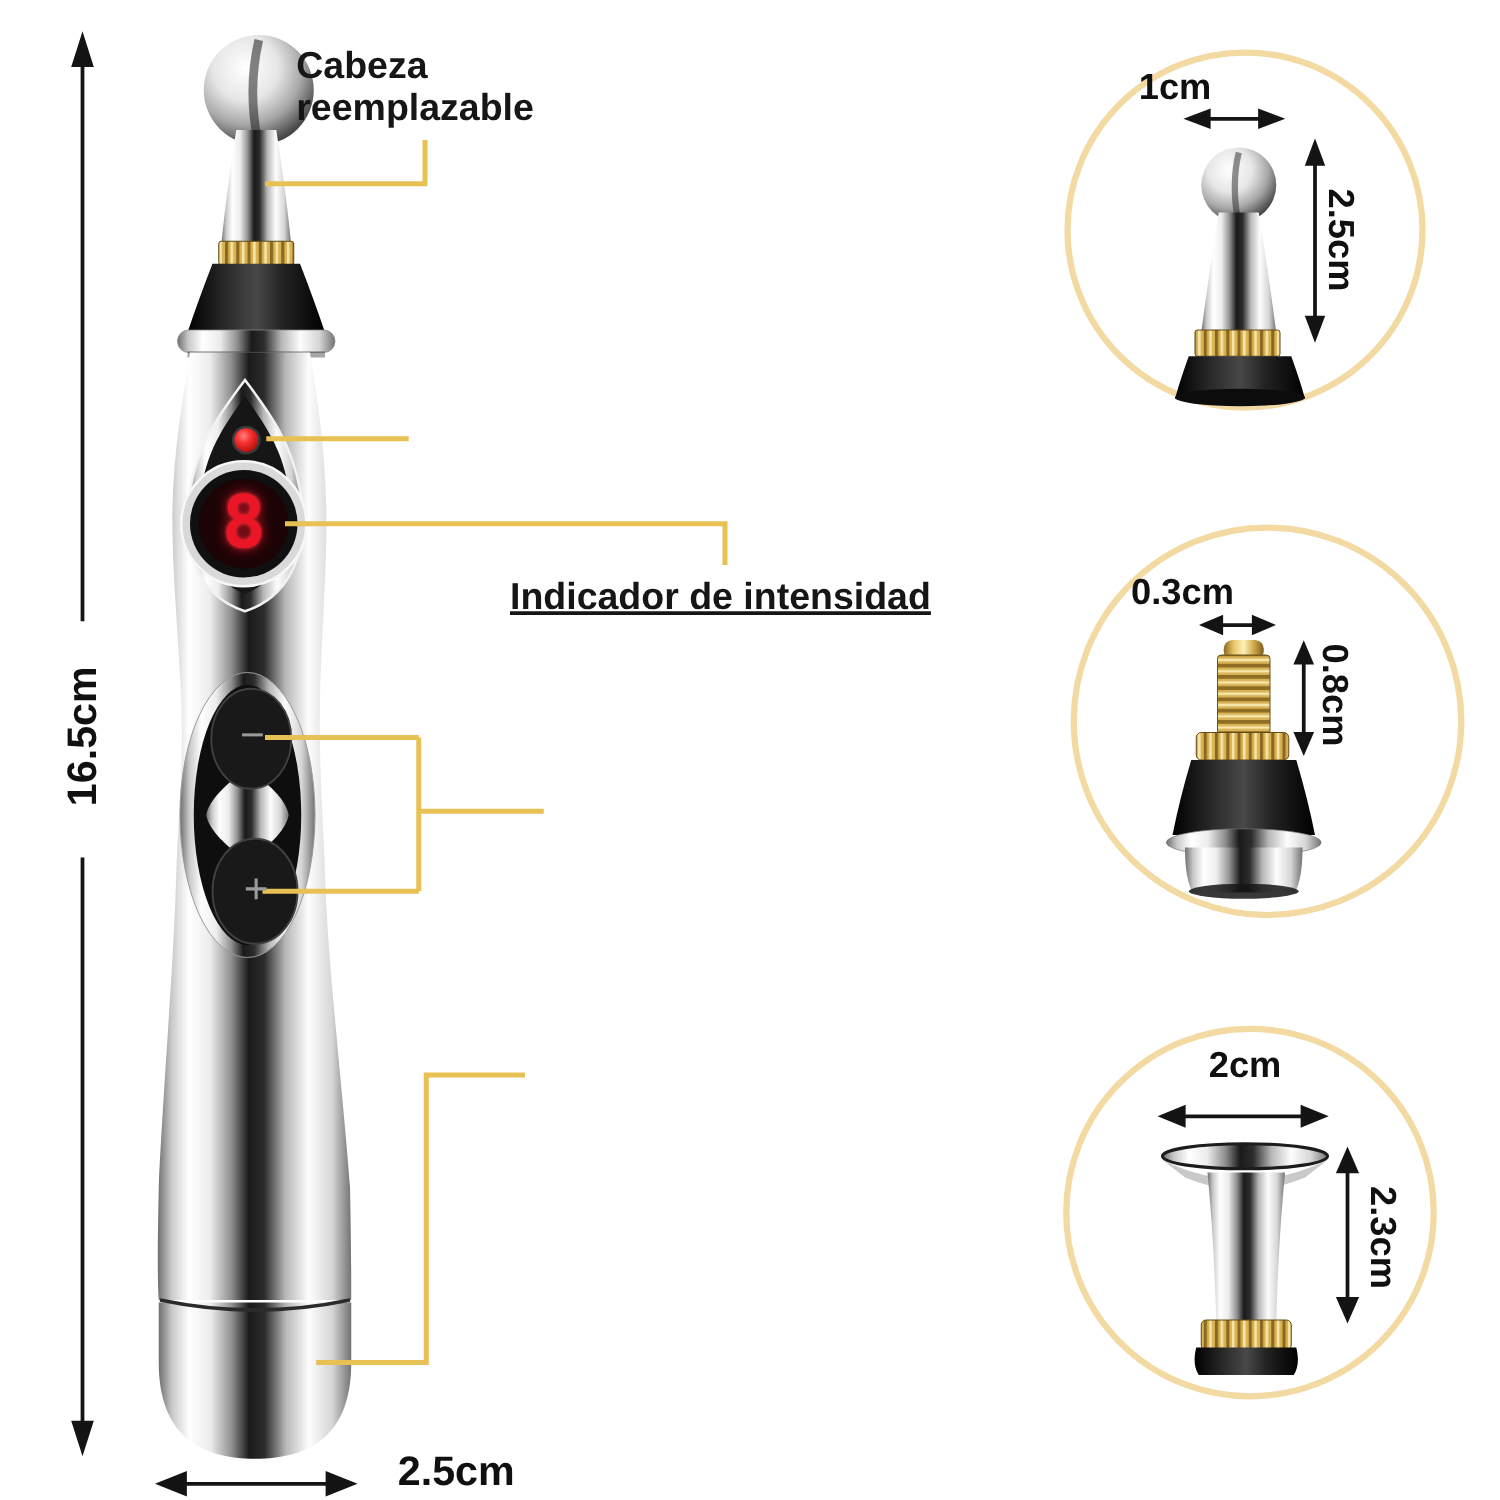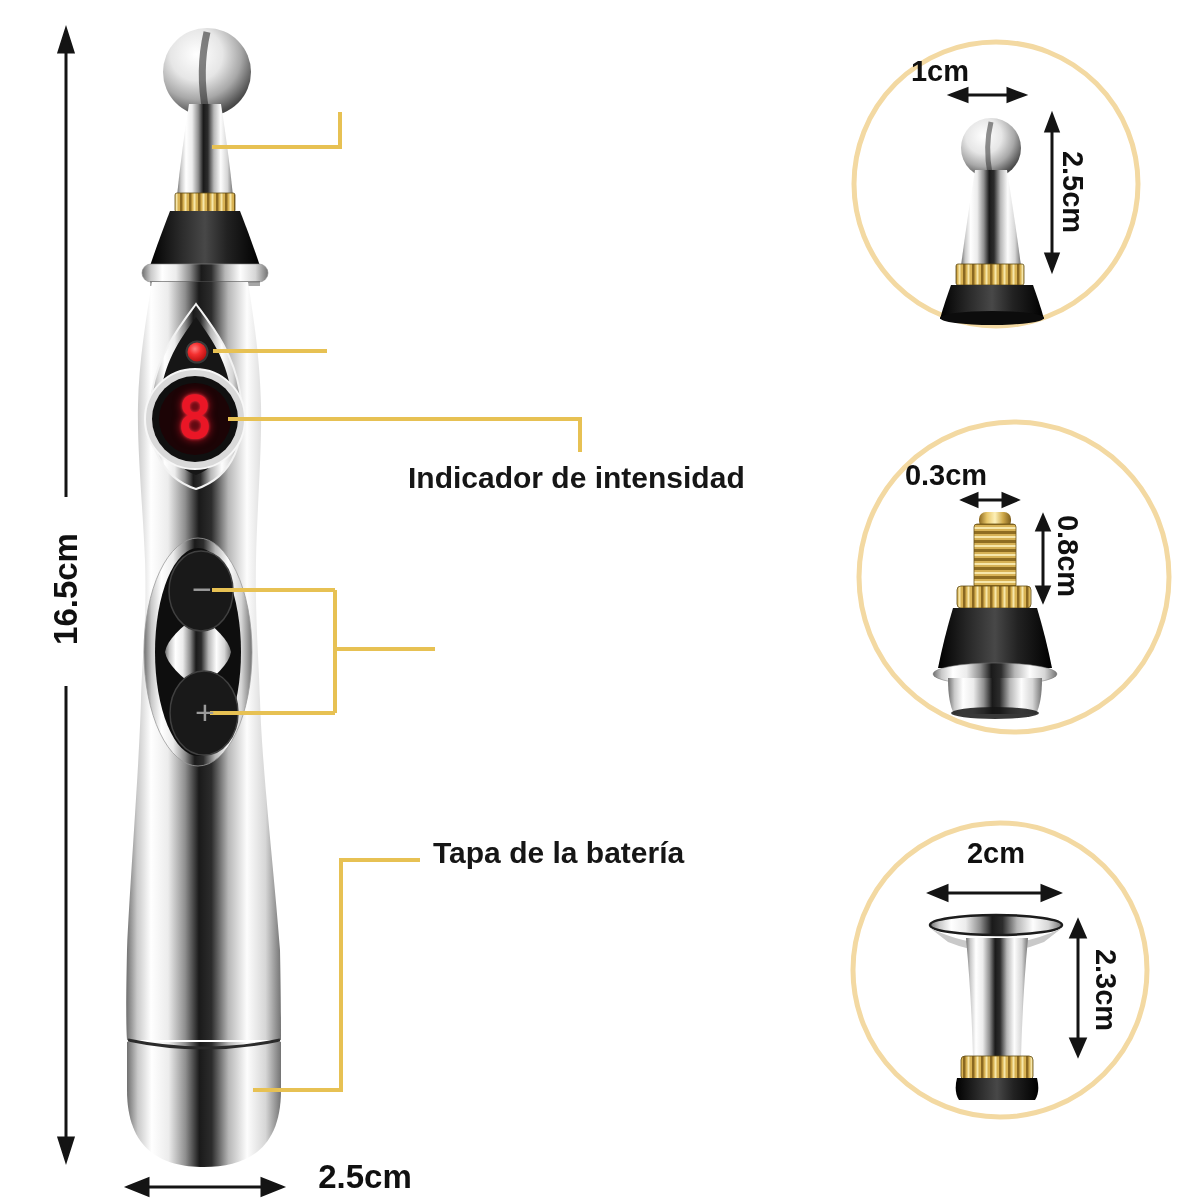--- a/index.html
+++ b/index.html
@@ -191,26 +191,26 @@
     <g stroke="#141414" stroke-width="3" fill="#141414">
       <line x1="941" y1="893" x2="1048" y2="893"></line>
       <polygon points="930,893 947,886 947,900"></polygon>
         <polygon points="1059,893 1042,886 1042,900"></polygon>
       <line x1="1078" y1="932" x2="1078" y2="1044"></line>
       <polygon points="1078,921 1071,937 1085,937"></polygon>
         <polygon points="1078,1055 1071,1039 1085,1039"></polygon>
     </g>
   </svg>
 
-
-
-  <div class="callout-label nowrap" style="left:408px;top:461px;">Indicador de intensidad</div>
-
-
-  <div class="callout-label nowrap" style="left:433px;top:836px;">Tapa de la batería</div>
+  <div class="callout-label" style="left:237px;top:36px;width:218px;">Cabeza reemplazable</div>
+
+
+  <div class="callout-label nowrap" style="left:408px;top:461px;text-decoration:underline;">Indicador de intensidad</div>
+
+
 
   <div class="dim vert-ccw" style="left:66px;top:589px;">16.5cm</div>
 
   <div class="dim" style="left:365px;top:1177px;">2.5cm</div>
 
   <div class="dim small" style="left:940px;top:71px;">1cm</div>
   <div class="dim small vert" style="left:1072px;top:192px;">2.5cm</div>
 
   <div class="dim small" style="left:946px;top:475px;">0.3cm</div>
   <div class="dim small vert" style="left:1067px;top:556px;">0.8cm</div>

